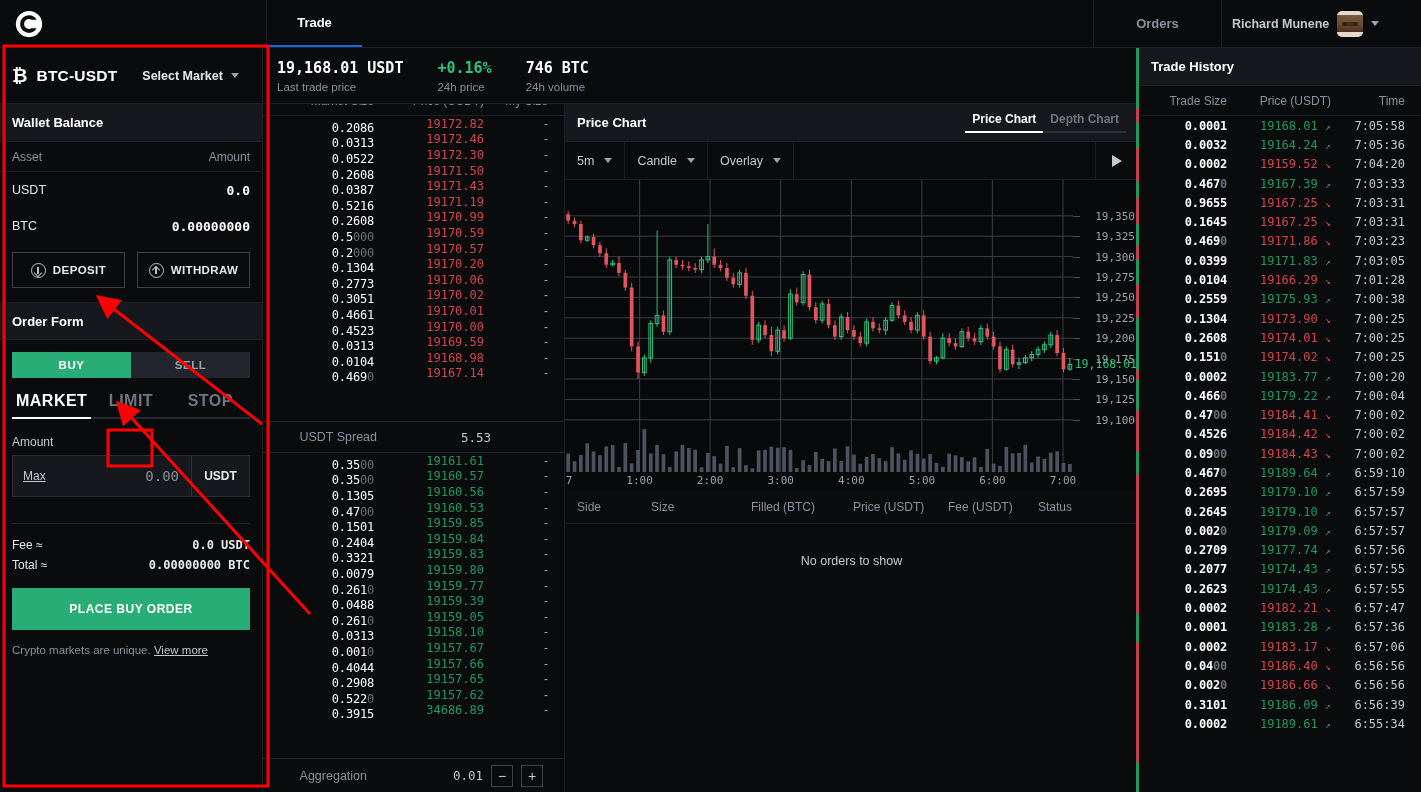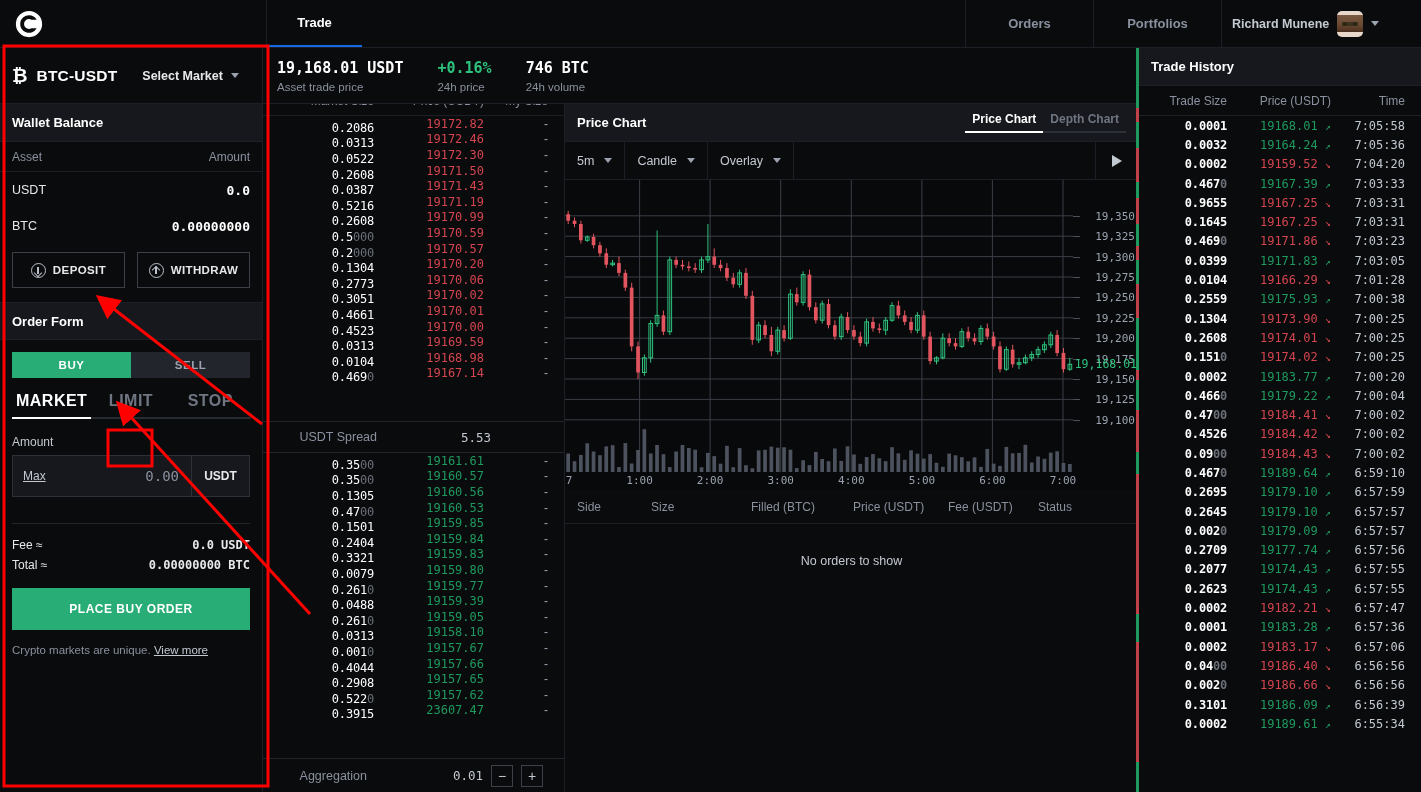--- a/index.html
+++ b/index.html
@@ -262,23 +262,20 @@
         <path d="M16 2a14 14 0 1 0 0 28 14 14 0 0 0 0-28zm0 4.6a9.4 9.4 0 0 1 8.2 4.8h-5.6a5.3 5.3 0 0 0-2.6-.7 5.3 5.3 0 0 0 0 10.6c.95 0 1.83-.25 2.6-.7h5.6A9.4 9.4 0 1 1 16 6.6z" fill="#ffffff"></path>
       </svg>
     </div>
     <div class="nav-tab active" id="tab-trade">
       <span>Trade</span>
     </div>
     <div id="nav-spacer"></div>
     <div class="nav-tab" id="tab-orders">
       <span>Orders</span>
     </div>
-    <div class="nav-tab" id="tab-portfolios">
-      <span>Portfolios</span>
-    </div>
     <div id="user-cell">
       <span>Richard Munene</span>
       <span class="avatar"></span>
       <span class="caret"></span>
     </div>
   </div>
 
   <div id="leftcol">
 
     <div id="market-head">
@@ -543,41 +540,41 @@
           <span class="c-price mono">19157.65</span>
           <span class="c-my">-</span>
         </div>
         <div class="ob-row bid">
           <span class="c-size mono">0.522<span class="dim">0</span></span>
           <span class="c-price mono">19157.62</span>
           <span class="c-my">-</span>
         </div>
         <div class="ob-row bid">
           <span class="c-size mono">0.3915</span>
-          <span class="c-price mono">23607.47</span>
+          <span class="c-price mono">34686.89</span>
           <span class="c-my">-</span>
         </div>
       </div>
     <div id="agg-row">
       <span class="lbl">Aggregation</span>
       <span class="val mono">0.01</span>
       <span class="agg-btn">−</span>
       <span class="agg-btn">+</span>
     </div>
   </div>
 
   <div id="center">
 
     <div style="height:56px;display:flex;align-items:center;gap:34px;padding:0 14px;border-bottom:1px solid #1c1f26;position:absolute;left:-302px;top:0;width:876px;background:#0a0b0d;">
       <div>
         <div class="mono" style="font-size:15px;font-weight:bold;color:#fff;">
           <span>19,168.01</span>
           <span>USDT</span>
         </div>
-        <div style="font-size:11.5px;color:#8a919e;margin-top:4px;">Asset trade price</div>
+        <div style="font-size:11.5px;color:#8a919e;margin-top:4px;">Last trade price</div>
       </div>
       <div>
         <div class="mono" style="font-size:15px;font-weight:bold;color:#2ec27e;">+0.16%</div>
         <div style="font-size:11.5px;color:#8a919e;margin-top:4px;">24h price</div>
       </div>
       <div>
         <div class="mono" style="font-size:15px;font-weight:bold;color:#fff;">
           <span>746</span>
           <span>BTC</span>
         </div>

